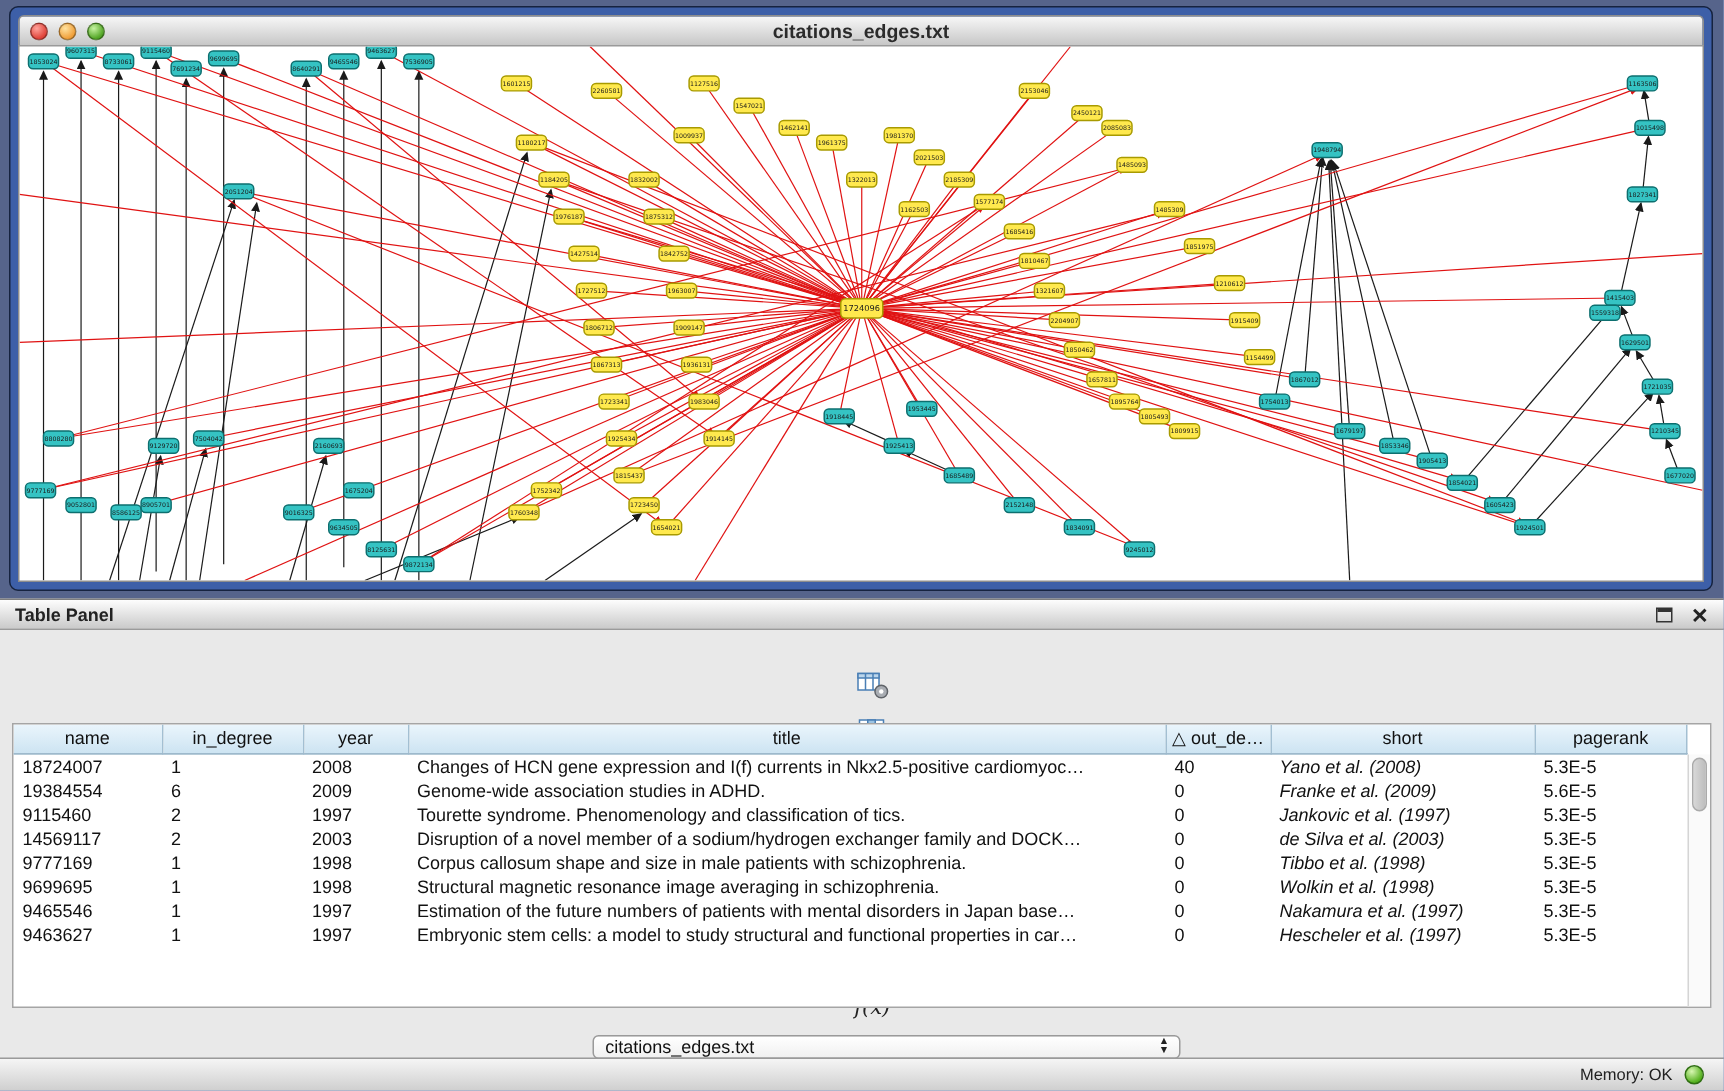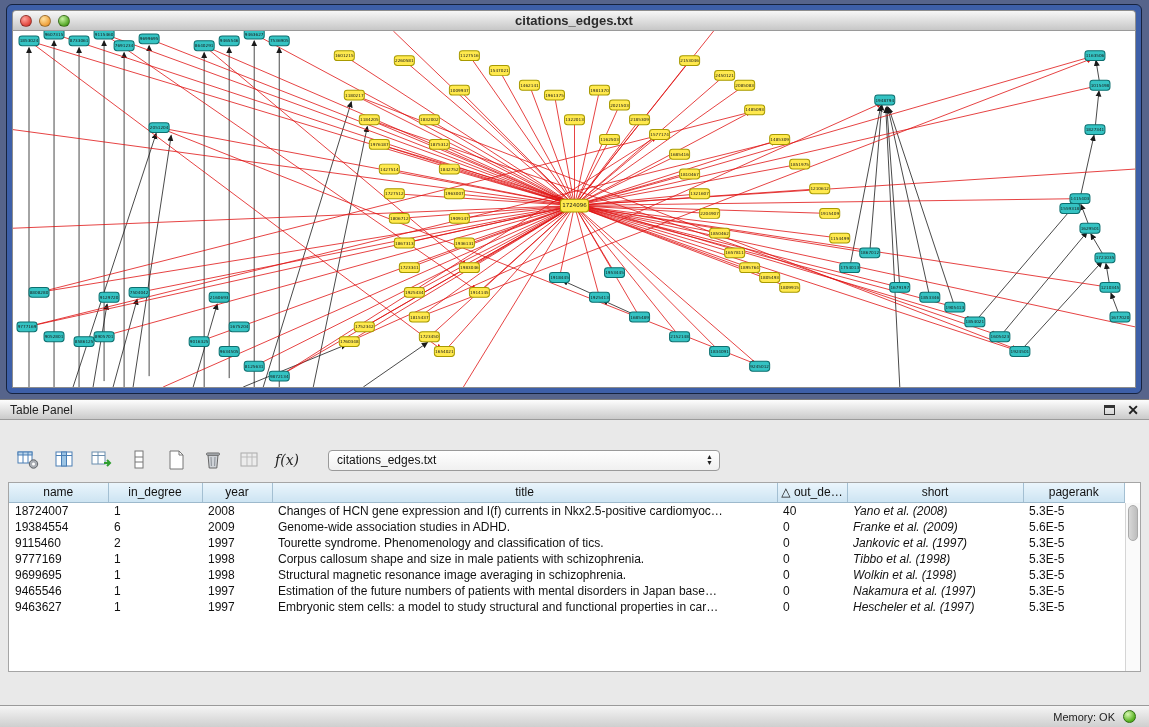--- a/index.html
+++ b/index.html
@@ -47,39 +47,39 @@
   .canvas svg text { font-family:"DejaVu Sans", sans-serif; fill:#1a1a1a; }
 
   
   .panel-header {
     position:absolute; top:399px; left:0; width:1149px; height:21px;
     background:linear-gradient(#fdfdfd,#cacaca);
     border-top:1px solid #7e7e7e; border-bottom:1px solid #9b9b9b;
     font-size:12px; color:#222;
     display:flex; align-items:center; padding:0 10px;
   }
-  .panel-header .ph-title { flex:1; }
+  .panel-header .ph-title { flex:1;font-weight:bold; }
   .ph-icons { display:flex; align-items:center; gap:12px; }
   .float-ic {
     width:11px; height:10px; border:1px solid #333; position:relative; display:inline-block;
     cursor:pointer;
   }
   .float-ic::before {
     content:""; position:absolute; left:0; top:0; right:0; height:2px; background:#333;
   }
   .close-ic { font-size:14px; font-weight:bold; color:#222; line-height:10px; cursor:pointer; }
 
   
   .panel-body {
     position:absolute; top:420px; left:0; width:1149px; height:285px;
     background:#e9e9e9;
   }
   .toolbar {
     position:absolute; top:26px; left:0; right:0; height:28px;
-    display:flex; align-items:center; gap:9px; padding-left:14px;
+    display:flex; align-items:center; gap:9px; padding-left:14px;flex-direction:column;
   }
   .tool-btn {
     width:28px; height:26px; border:none; background:transparent; padding:1px;
     display:flex; align-items:center; justify-content:center; cursor:pointer;
   }
   .fx { font-family:"DejaVu Serif", serif; font-style:italic; font-size:14px; color:#222; }
   .combo {
     margin-left:18px;
     width:392px; height:21px;
     background:linear-gradient(#ffffff,#f0f0f0);
@@ -858,20 +858,29 @@
           <tr>
             <td>9115460</td>
             <td>2</td>
             <td>1997</td>
             <td>Tourette syndrome. Phenomenology and classification of tics.</td>
             <td>0</td>
             <td class="c-center">Jankovic et al. (1997)</td>
             <td>5.3E-5</td>
           </tr>
           <tr>
+            <td>14569117</td>
+            <td>2</td>
+            <td>2003</td>
+            <td>Disruption of a novel member of a sodium/hydrogen exchanger family and DOCK…</td>
+            <td>0</td>
+            <td class="c-center">de Silva et al. (2003)</td>
+            <td>5.3E-5</td>
+          </tr>
+          <tr>
             <td>9777169</td>
             <td>1</td>
             <td>1998</td>
             <td>Corpus callosum shape and size in male patients with schizophrenia.</td>
             <td>0</td>
             <td class="c-center">Tibbo et al. (1998)</td>
             <td>5.3E-5</td>
           </tr>
           <tr>
             <td>9699695</td>

